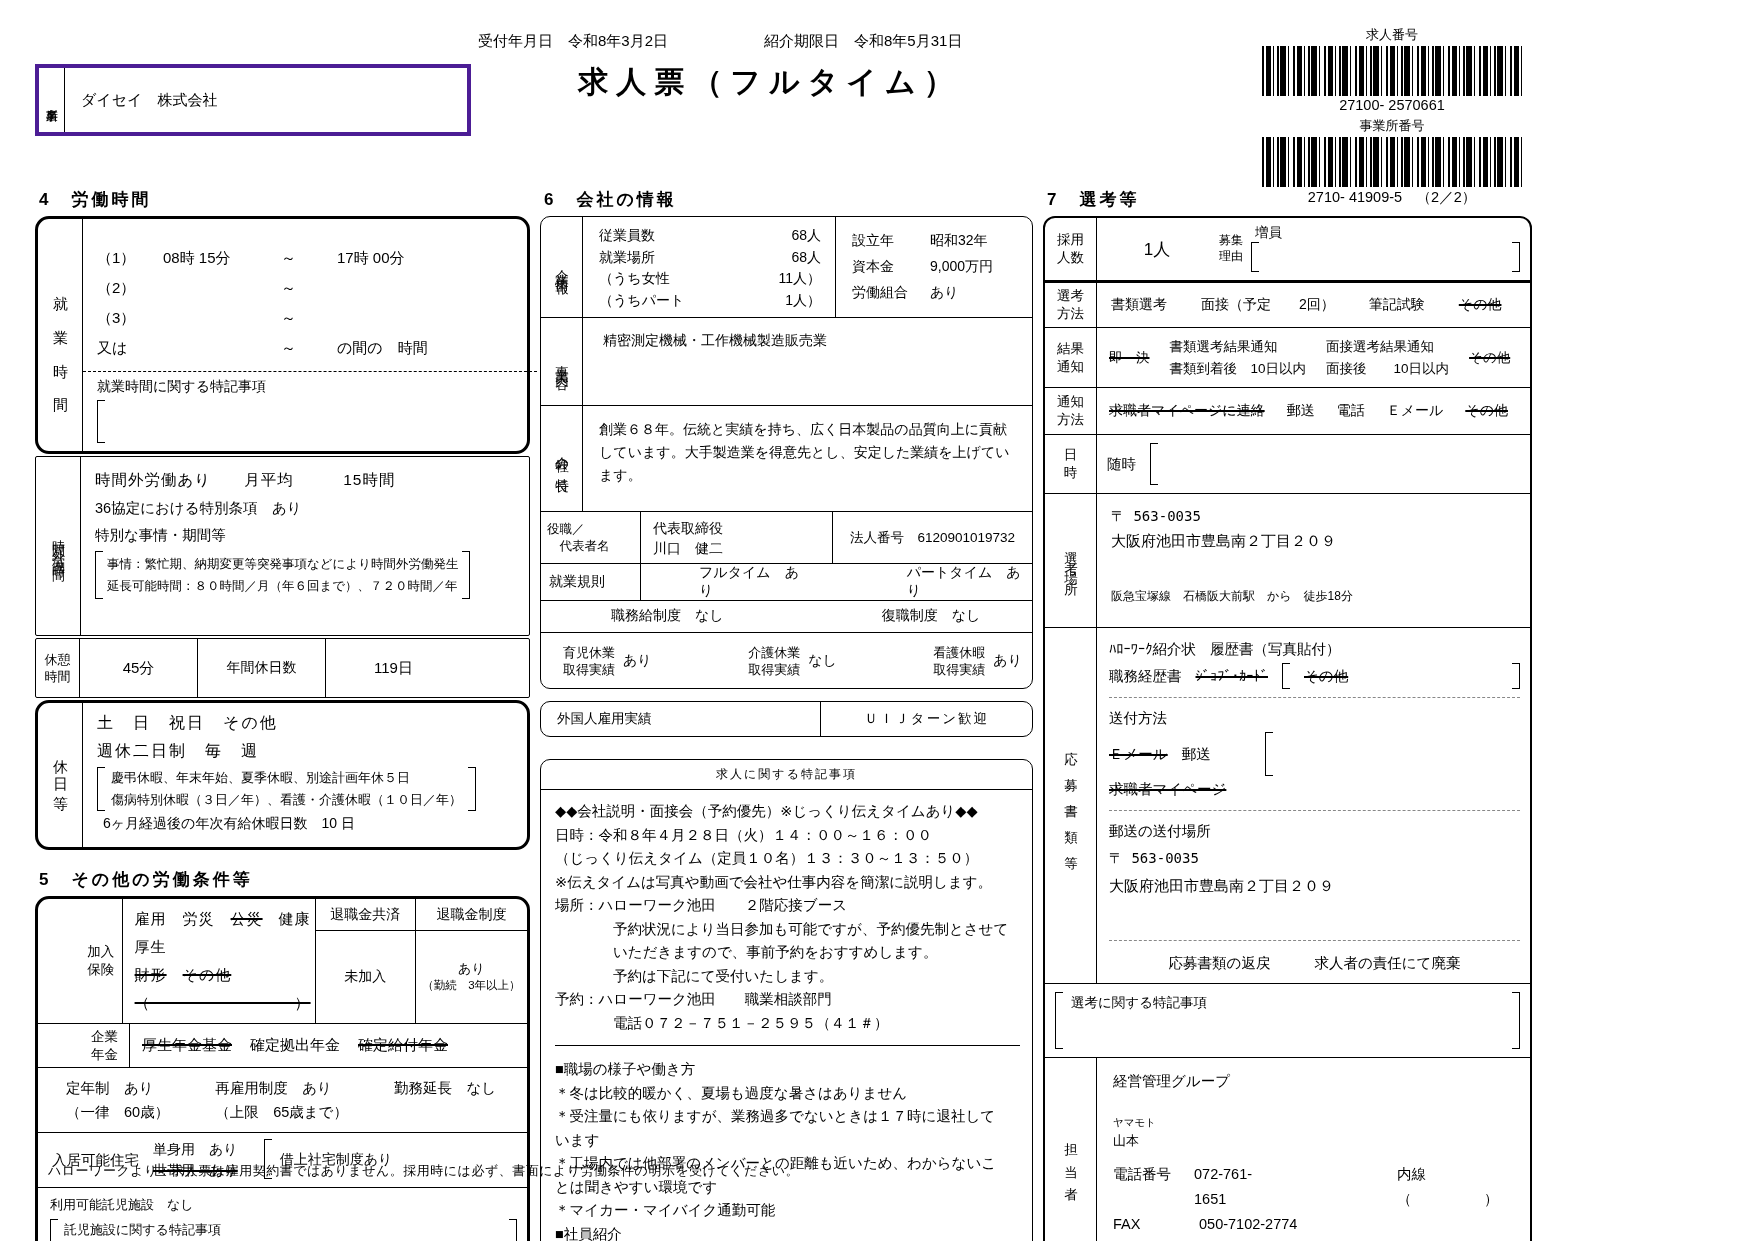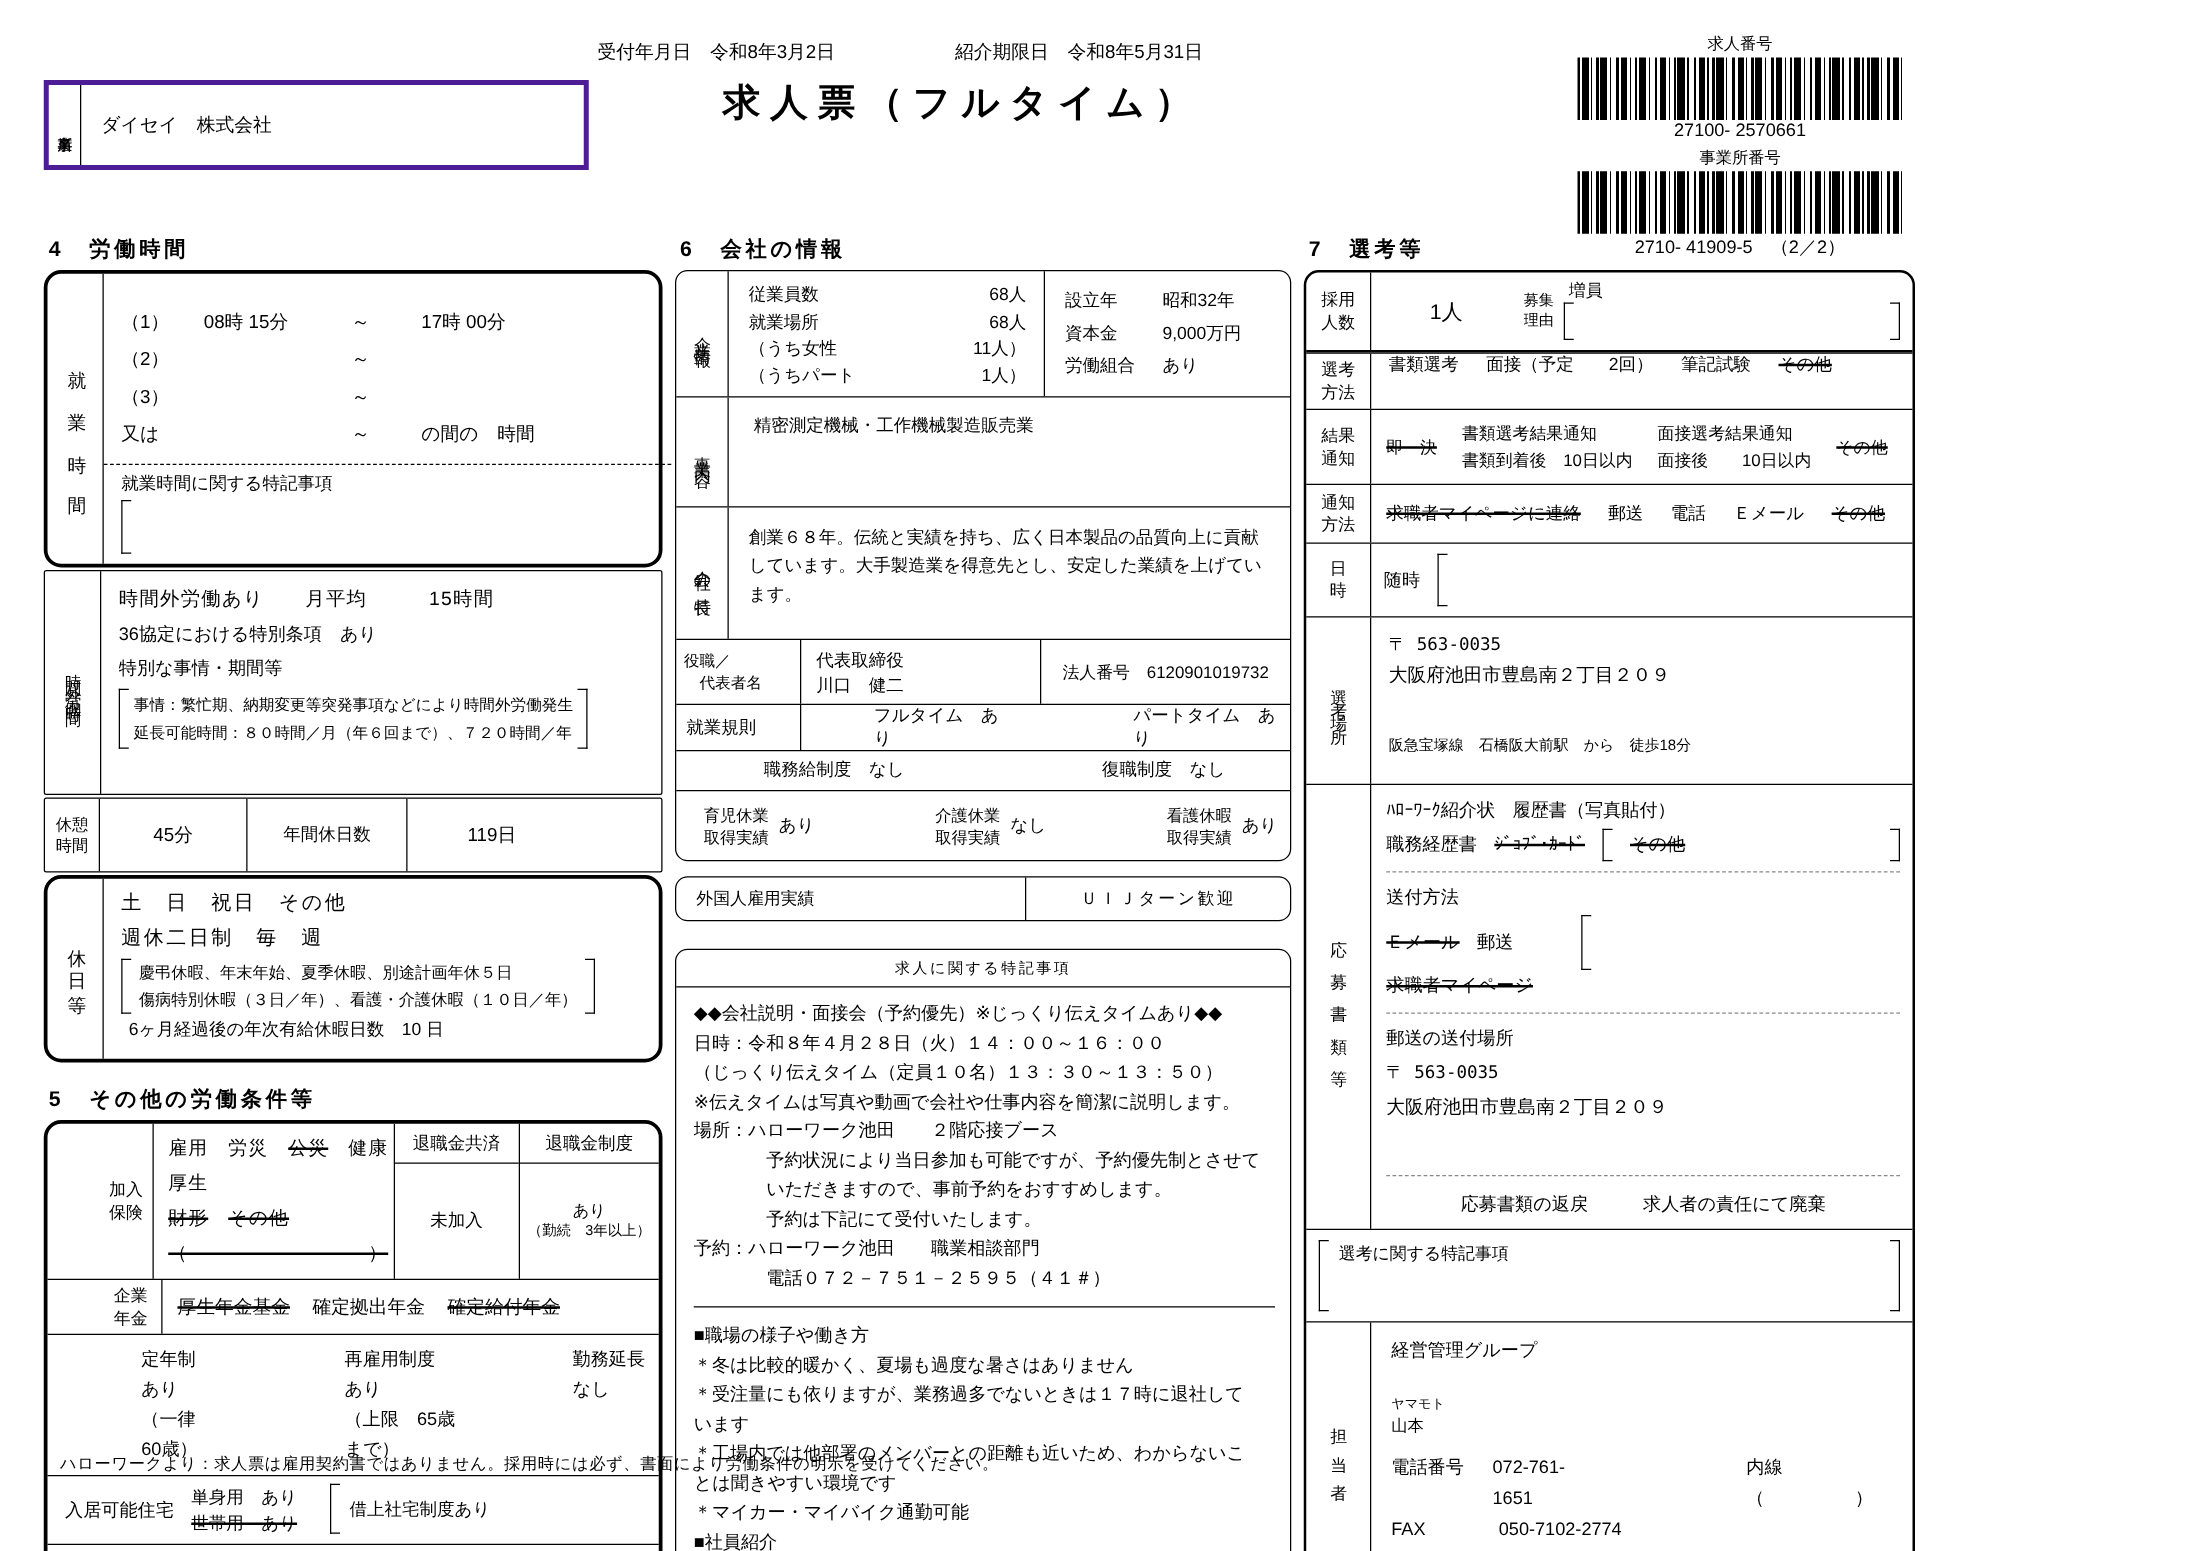--- a/index.html
+++ b/index.html
@@ -97,21 +97,21 @@
            font-size:13.5px; white-space:pre-line; text-align:center; line-height:18px;margin-left:42px; }
   .ins-main { flex:1; padding:6px 4px 6px 12px; font-size:15px; line-height:28px; letter-spacing:1px; }
   .kyosai { width:118px; border-left:1.4px solid #000; display:flex; flex-direction:column; }
   .kyosai .hd { border-bottom:1.4px solid #000; height:32px; display:flex; align-items:center; justify-content:center; font-size:14px; }
   .kyosai .vl { flex:1; display:flex; align-items:center; justify-content:center; font-size:14px; }
   .seido { width:132px; border-left:1.4px solid #000; display:flex; flex-direction:column; }
   .seido .hd { border-bottom:1.4px solid #000; height:32px; display:flex; align-items:center; justify-content:center; font-size:14px; }
   .seido .vl { flex:1; display:flex; flex-direction:column; align-items:center; justify-content:center; font-size:13px; line-height:17px; }
   .pen-main { flex:1; padding:8px 4px 8px 12px; font-size:15px; display:flex; align-items:center; gap:18px; }
   .teinen { padding:8px 0 8px 28px; font-size:14.5px; display:flex; gap:46px; width:100%; }
-  .teinen .g { line-height:24px;margin-left:47px; }
+  .teinen .g { line-height:24px; }
   .house-row { padding:6px 0 6px 14px; display:flex; align-items:center; width:100%; }
   .house-row .hl { font-size:14.5px; margin-right:14px; }
   .house-row .hv { font-size:14px; line-height:21px; }
   .shataku-wrap { display:flex; margin-left:26px; align-self:stretch; align-items:center; }
   .shataku-wrap .bkl { margin-right:8px; }
   .nursery-cell { width:100%; padding:5px 10px 8px 12px; }
   .nursery-cell .n1 { font-size:13px; line-height:24px; }
   .nursery-notes { display:flex; margin-top:2px; min-height:40px; }
   .nursery-notes .body { font-size:13px; padding:2px 6px; flex:1; }
 
@@ -155,21 +155,21 @@
   .s-row:first-child { border-top:none; }
   .s-lab { width:52px; border-right:1.4px solid #000; display:flex; align-items:center; justify-content:center;
            font-size:13.5px; white-space:pre-line; text-align:center; line-height:18px; flex:0 0 52px; }
   .r7-1 { height:64px; border-bottom:2.6px solid #000; }
   .r7-1 .num { width:120px; display:flex; align-items:center; justify-content:center; font-size:17px; }
   .r7-1 .mos { flex:1; display:flex; padding:6px 10px 8px 2px; }
   .r7-1 .mos .lab2 { font-size:12px; white-space:pre-line; line-height:16px; align-self:center; }
   .r7-1 .mos .rightpart { flex:1; display:flex; flex-direction:column; margin-left:8px; }
   .r7-1 .mos .val { font-size:13.5px; margin-left:4px; }
   .r7-1 .mos .bkt { flex:1; display:flex; }
-  .methods { flex:1; display:flex; align-items:flex-start; gap:22px; padding-left:14px; font-size:14px; height:44px; }
+  .methods { flex:1; display:flex; align-items:center; gap:34px; padding-left:14px; font-size:14px; height:44px; }
   .kekka { flex:1; display:flex; align-items:center; padding:6px 8px 6px 12px; gap:20px; font-size:13.5px; }
   .kekka .two { line-height:22px; }
   .tsuchi { flex:1; display:flex; align-items:center; gap:22px; padding-left:12px; font-size:14px; height:46px; }
   .nichiji { flex:1; display:flex; align-items:center; padding:8px 10px; gap:14px; font-size:14.5px; height:58px; }
   .basho { flex:1; padding:10px 8px 8px 14px; font-size:14.5px; }
   .basho .zip { font-family:"DejaVu Sans Mono", monospace; font-size:14px; line-height:24px; }
   .basho .addr { font-size:15px; line-height:26px; }
   .basho .access { font-size:12px; margin-top:34px; }
   .docs { flex:1; padding:8px 10px 6px 12px; font-size:14.5px; }
   .docs .dash { border-top:1.6px dashed #888; margin:7px 0; }

